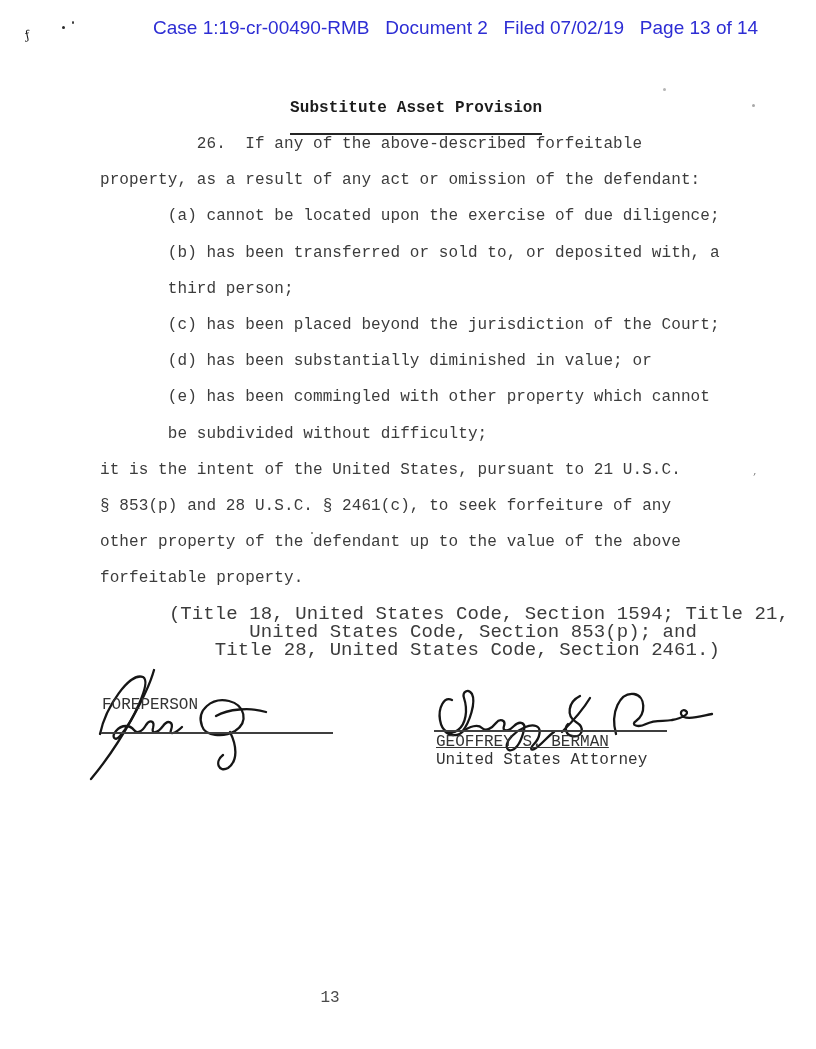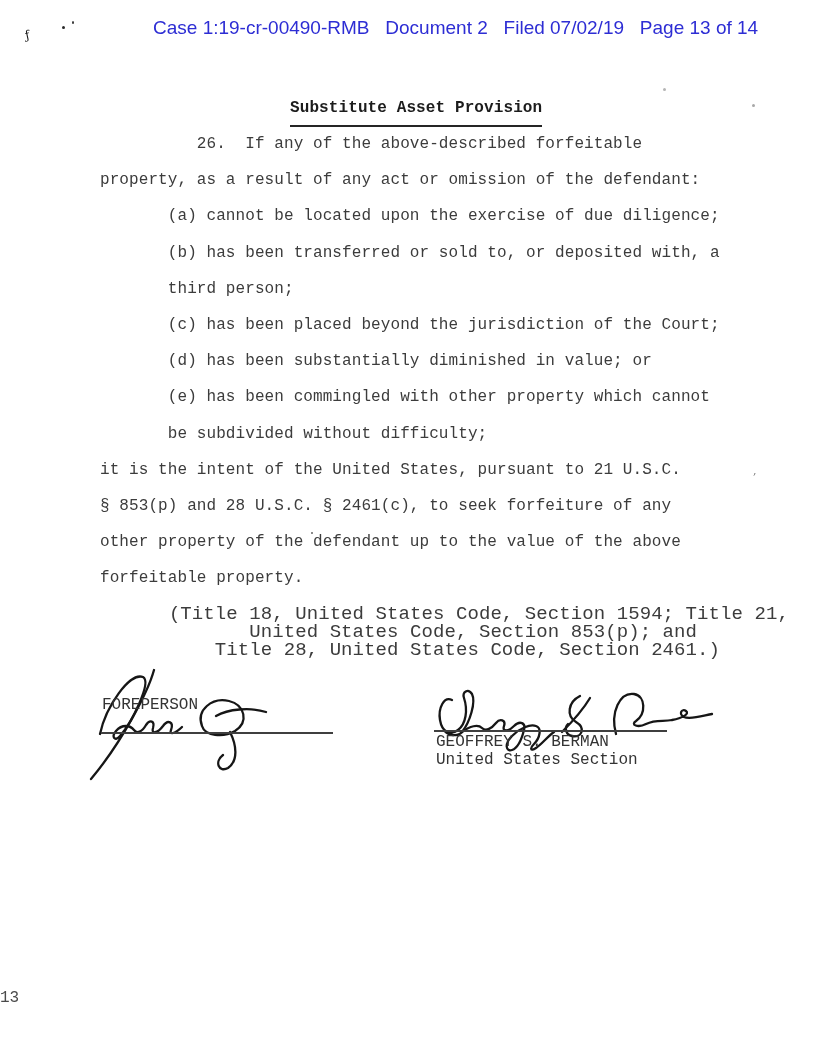--- a/index.html
+++ b/index.html
@@ -16,21 +16,21 @@
     font-family:"Liberation Sans","DejaVu Sans",sans-serif;
     font-size:19px;line-height:20px;
     color:#2d2dd4;
     white-space:pre;
   }
   .doc-title{
     position:absolute;left:290px;top:99px;
     font-size:16px;font-weight:bold;color:#1c1c1c;
     letter-spacing:0.1px;
     border-bottom:2px solid #252525;
-    padding-bottom:8px;
+    padding-bottom:16px;
     white-space:pre;
   }
   .body-text{
     position:absolute;left:100px;top:126px;
     font-size:16px;line-height:36.2px;
     white-space:pre;
     letter-spacing:0.08px;
   }
   .citation-block{
     position:absolute;left:100px;top:605px;
@@ -40,28 +40,28 @@
   }
   .sig-line{
     position:absolute;height:0;border-top:2px solid #3f3f3f;
   }
   .sig-line.left{left:101px;top:732px;width:232px;}
   .sig-line.right{left:434px;top:730px;width:233px;}
   .sig-label{
     position:absolute;font-size:16px;line-height:18px;white-space:pre;color:#343434;
   }
   .label-foreperson{left:102px;top:696px;}
-  .label-attorney-name{left:436px;top:733px;}
+  .label-attorney-name{left:436px;top:733px;text-decoration:underline;}
   .label-attorney-title{left:436px;top:751px;}
   .sig-svg{position:absolute;}
   .sig-svg.left{left:78px;top:664px;}
   .sig-svg.right{left:428px;top:678px;}
   .page-number{
     position:absolute;left:0;top:989px;width:660px;
-    text-align:left;font-size:16px;color:#4a4a4a;
+    text-align:center;font-size:16px;color:#4a4a4a;
   }
   .speck{position:absolute;border-radius:50%;}
   .speck.s1{left:62px;top:26px;width:3px;height:3px;background:#2a2a2a;}
   .speck.s2{left:72px;top:21px;width:2px;height:3px;background:#333;}
   .speck.s3{left:663px;top:88px;width:3px;height:3px;background:#b5b5b5;}
   .speck.s4{left:752px;top:104px;width:3px;height:3px;background:#a8a8a8;}
   .speck.s5{left:311px;top:532px;width:2px;height:2px;background:#666;}
   .ink-squiggle{
     position:absolute;left:25px;top:28px;
     font-size:12px;color:#141414;transform:rotate(-12deg);
@@ -124,17 +124,17 @@
     <g fill="none" stroke="#161616" stroke-width="2.3" stroke-linecap="round" stroke-linejoin="round">
       <path d="M24,22 C16,18 10,30 12,42 C14,54 22,58 30,52 C38,46 40,32 36,20 C34,14 40,10 44,16 C48,24 42,44 34,54 C30,59 20,58 16,52"></path>
       <path d="M34,54 C42,48 50,46 54,50 C58,54 64,50 68,45 C72,40 78,42 76,48 C74,54 80,54 86,48 C92,42 98,45 96,52 C94,60 90,70 84,72 C78,74 76,66 84,58 C92,50 102,46 108,48 C114,50 112,60 106,66 C102,70 102,74 108,70 C114,66 120,58 126,54"></path>
       <path d="M152,18 C140,24 138,38 148,44 C158,50 154,60 144,58 C138,57 136,50 140,46"></path>
       <path d="M134,54 C144,44 156,30 162,20"></path>
       <path d="M188,56 C182,34 192,14 206,16 C218,18 218,36 208,43 C202,47 210,50 218,46 C228,41 236,44 244,42 C254,40 262,36 258,33 C254,30 250,36 256,39 C262,42 274,38 284,36"></path>
     </g>
   </svg>
   <div class="sig-line right"></div>
   <div class="sig-label label-attorney-name">GEOFFREY S. BERMAN</div>
-  <div class="sig-label label-attorney-title">United States Section</div>
+  <div class="sig-label label-attorney-title">United States Attorney</div>
 
   <div class="page-number">13</div>
 
 </div>
 
 </body></html>

